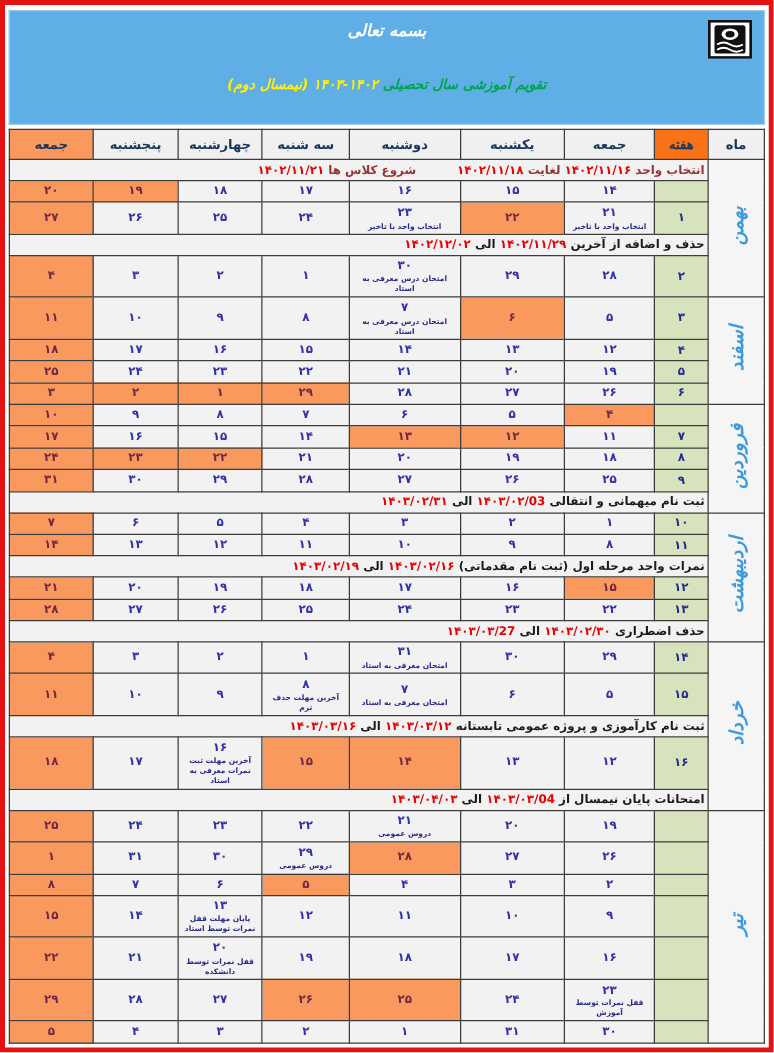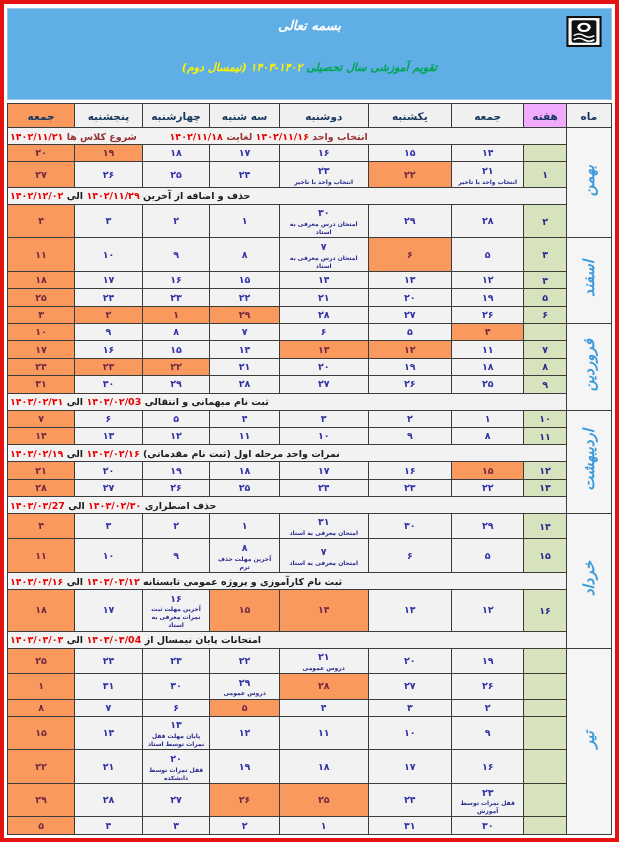--- a/index.html
+++ b/index.html
@@ -12,30 +12,30 @@
   .bismillah{position:absolute;top:9px;left:0;right:0;text-align:center;color:#ffffff;
              font-size:13px;font-weight:bold;font-style:italic;}
   .title{position:absolute;top:52px;left:0;right:0;text-align:center;color:#00a651;
          font-size:11px;font-weight:bold;font-style:italic;}
   .title .yellow{color:#fff200;}
   
   .table-wrap{flex:1 1 auto;margin-top:3px;display:flex;}
   table{width:100%;height:100%;border-collapse:collapse;table-layout:fixed;direction:rtl;}
   th,td{border:1px solid #3c3c3c;box-sizing:border-box;}
   th{background:#f0f0f0;color:#17375e;font-weight:bold;font-size:10.5px;height:24px;padding:0;}
-  th.week-th{background:#f0abfc;}
+  th.week-th{background:#f97316;font-family:Liberation Serif, serif;}
   th.fri-th{background:#f9995d;}
   .week-cell{background:#d6e3bc;color:#2a2a8f;font-weight:bold;font-size:9.5px;
              text-align:center;vertical-align:middle;}
   .day-cell{background:#f2f2f2;text-align:center;vertical-align:middle;padding:1px 2px;}
   .day-cell.hl{background:#f9995d;}
   .num{font-size:9.5px;font-weight:bold;color:#3131a8;line-height:1.45;}
   .hl .num{color:#732843;}
   .note{font-size:6px;color:#2a2a8f;line-height:1.3;font-weight:bold;}
-  .event-cell{background:#f2f2f2;text-align:left;font-size:9.5px;font-weight:bold;
+  .event-cell{background:#f2f2f2;text-align:right;font-size:9.5px;font-weight:bold;
               color:#1c1c1c;height:17px;padding:1px 2px;}
   .event-cell .seg-date{color:#e80000;}
   .event-cell.maroon .seg-label{color:#963634;}
   .seg-gap{display:inline-block;width:26px;}
   .month-cell{background:#f5f5f5;text-align:center;vertical-align:middle;padding:0;}
   .month-sep{border-top:1px dashed #777;}
   .month-label{display:inline-block;writing-mode:vertical-rl;transform:rotate(180deg);
                color:#3d9bdc;font-weight:bold;font-style:italic;font-size:15px;
                font-family:"DejaVu Serif",serif;letter-spacing:1px;}
 </style>

